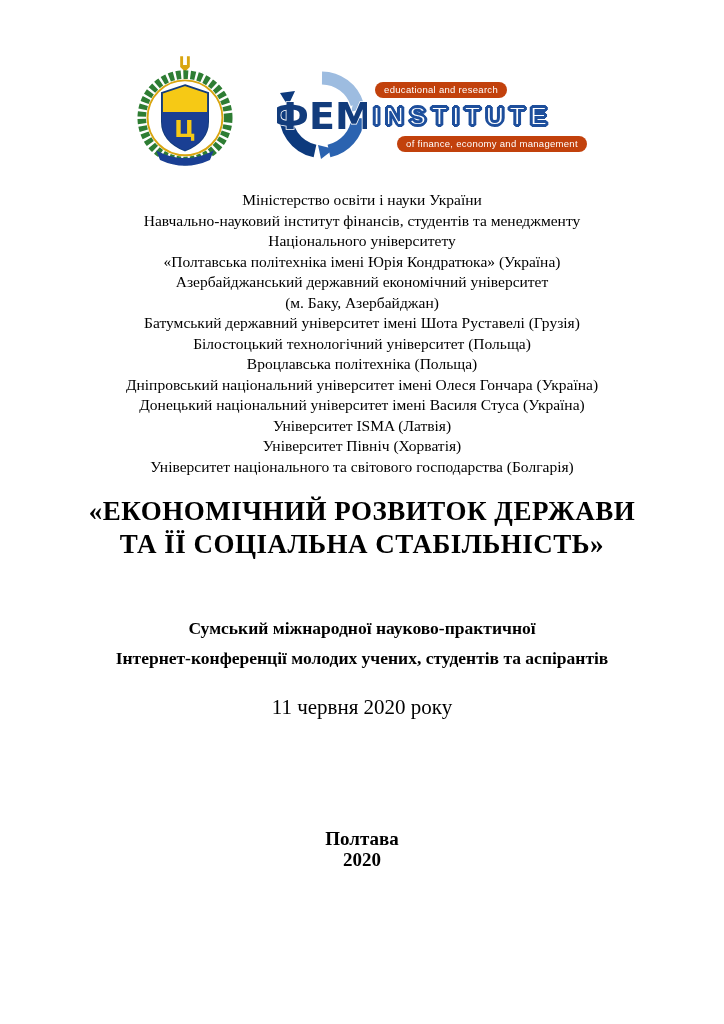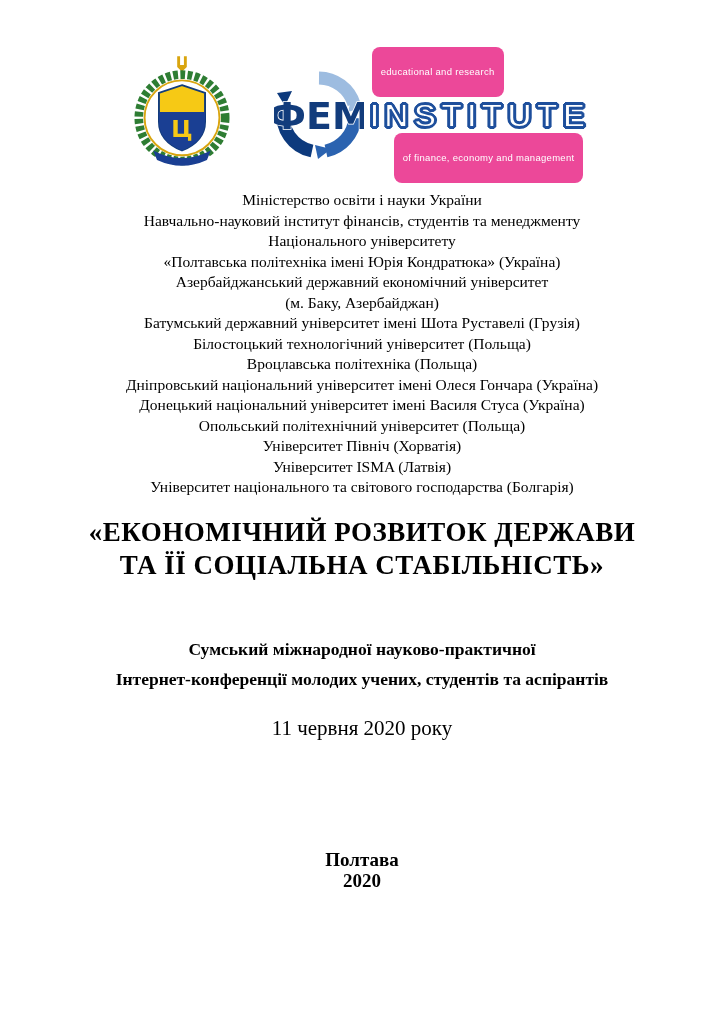--- a/index.html
+++ b/index.html
@@ -33,33 +33,33 @@
     align-items: center;
     gap: 6px;
     flex: 0 0 auto;
   }
   .inst-block {
     text-align: left;
     font-family: "Liberation Sans", sans-serif;
   }
   .pill {
     display: inline-block;
-    background: #ec4899;
+    background: #c2410c;
     color: #ffffff;
     font-size: 9.5px;
     line-height: 12px;
-    padding: 19px 9px;
+    padding: 2px 9px;
     border-radius: 8px;
     letter-spacing: 0.3px;
   }
   .pill-top { margin-left: 2px; margin-bottom: 1px; }
   .pill-bottom { margin-top: 1px; margin-left: 24px; }
   .inst-name {
     font-weight: bold;
-    font-size: 34px;
+    font-size: 26px;
     line-height: 34px;
     letter-spacing: 5px;
     color: #ffffff;
     -webkit-text-stroke: 2px #1e4f9c;
     text-shadow:
       -2px 0 0 #1e4f9c, 2px 0 0 #1e4f9c,
       0 -2px 0 #1e4f9c, 0 2px 0 #1e4f9c,
       -1px -1px 0 #1e4f9c, 1px 1px 0 #1e4f9c,
       -1px 1px 0 #1e4f9c, 1px -1px 0 #1e4f9c;
   }
@@ -150,23 +150,22 @@
       <div class="inst-line">Навчально-науковий інститут фінансів, студентів та менеджменту</div>
       <div class="inst-line">Національного університету</div>
       <div class="inst-line">«Полтавська політехніка імені Юрія Кондратюка» (Україна)</div>
       <div class="inst-line">Азербайджанський державний економічний університет</div>
       <div class="inst-line">(м. Баку, Азербайджан)</div>
       <div class="inst-line">Батумський державний університет імені Шота Руставелі (Грузія)</div>
       <div class="inst-line">Білостоцький технологічний університет (Польща)</div>
       <div class="inst-line">Вроцлавська політехніка (Польща)</div>
       <div class="inst-line">Дніпровський національний університет імені Олеся Гончара (Україна)</div>
       <div class="inst-line">Донецький національний університет імені Василя Стуса (Україна)</div>
-      <div class="inst-line">Опольський політехнічний університет (Польща)</div>
+      <div class="inst-line">Університет ISMA (Латвія)</div>
       <div class="inst-line">Університет Північ (Хорватія)</div>
-      <div class="inst-line">Університет ISMA (Латвія)</div>
       <div class="inst-line">Університет національного та світового господарства (Болгарія)</div>
     </div>
 
   <h1 class="conf-title">
     <span>«ЕКОНОМІЧНИЙ РОЗВИТОК ДЕРЖАВИ</span><br>
     <span>ТА ЇЇ СОЦІАЛЬНА СТАБІЛЬНІСТЬ»</span>
   </h1>
 
   <div class="subtitle">
     <span>Сумський міжнародної науково-практичної</span><br>

